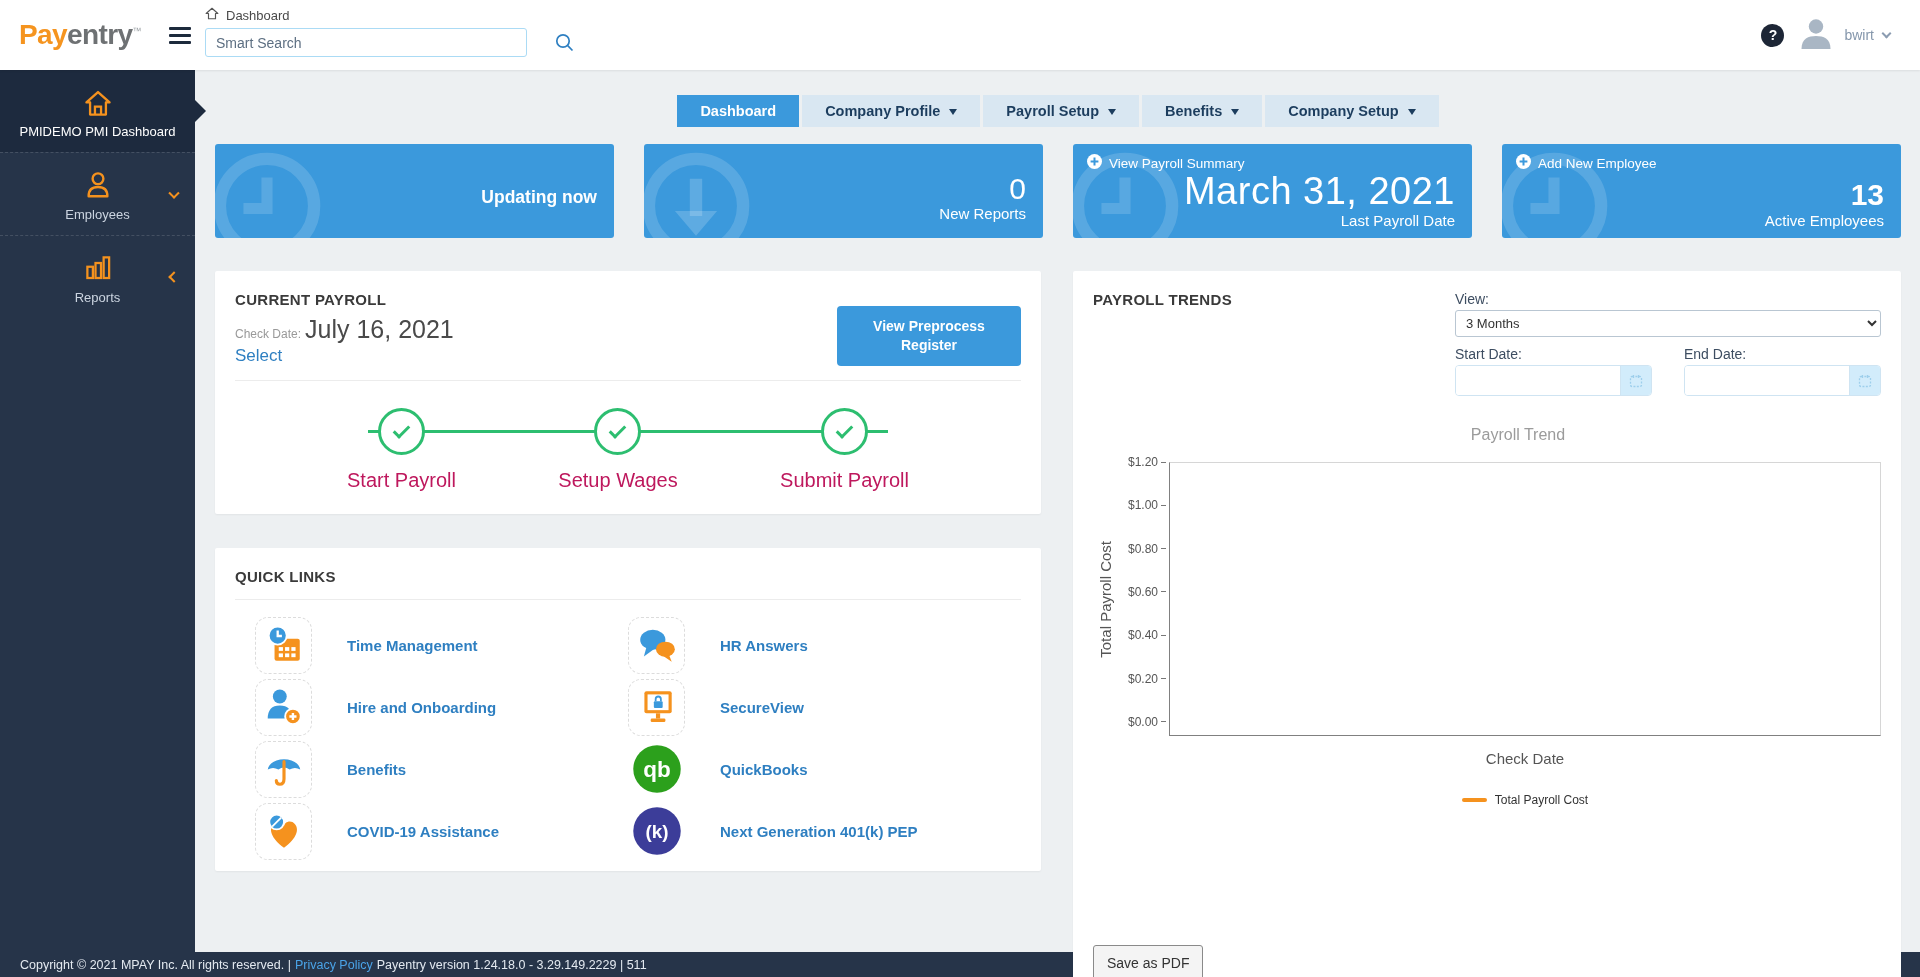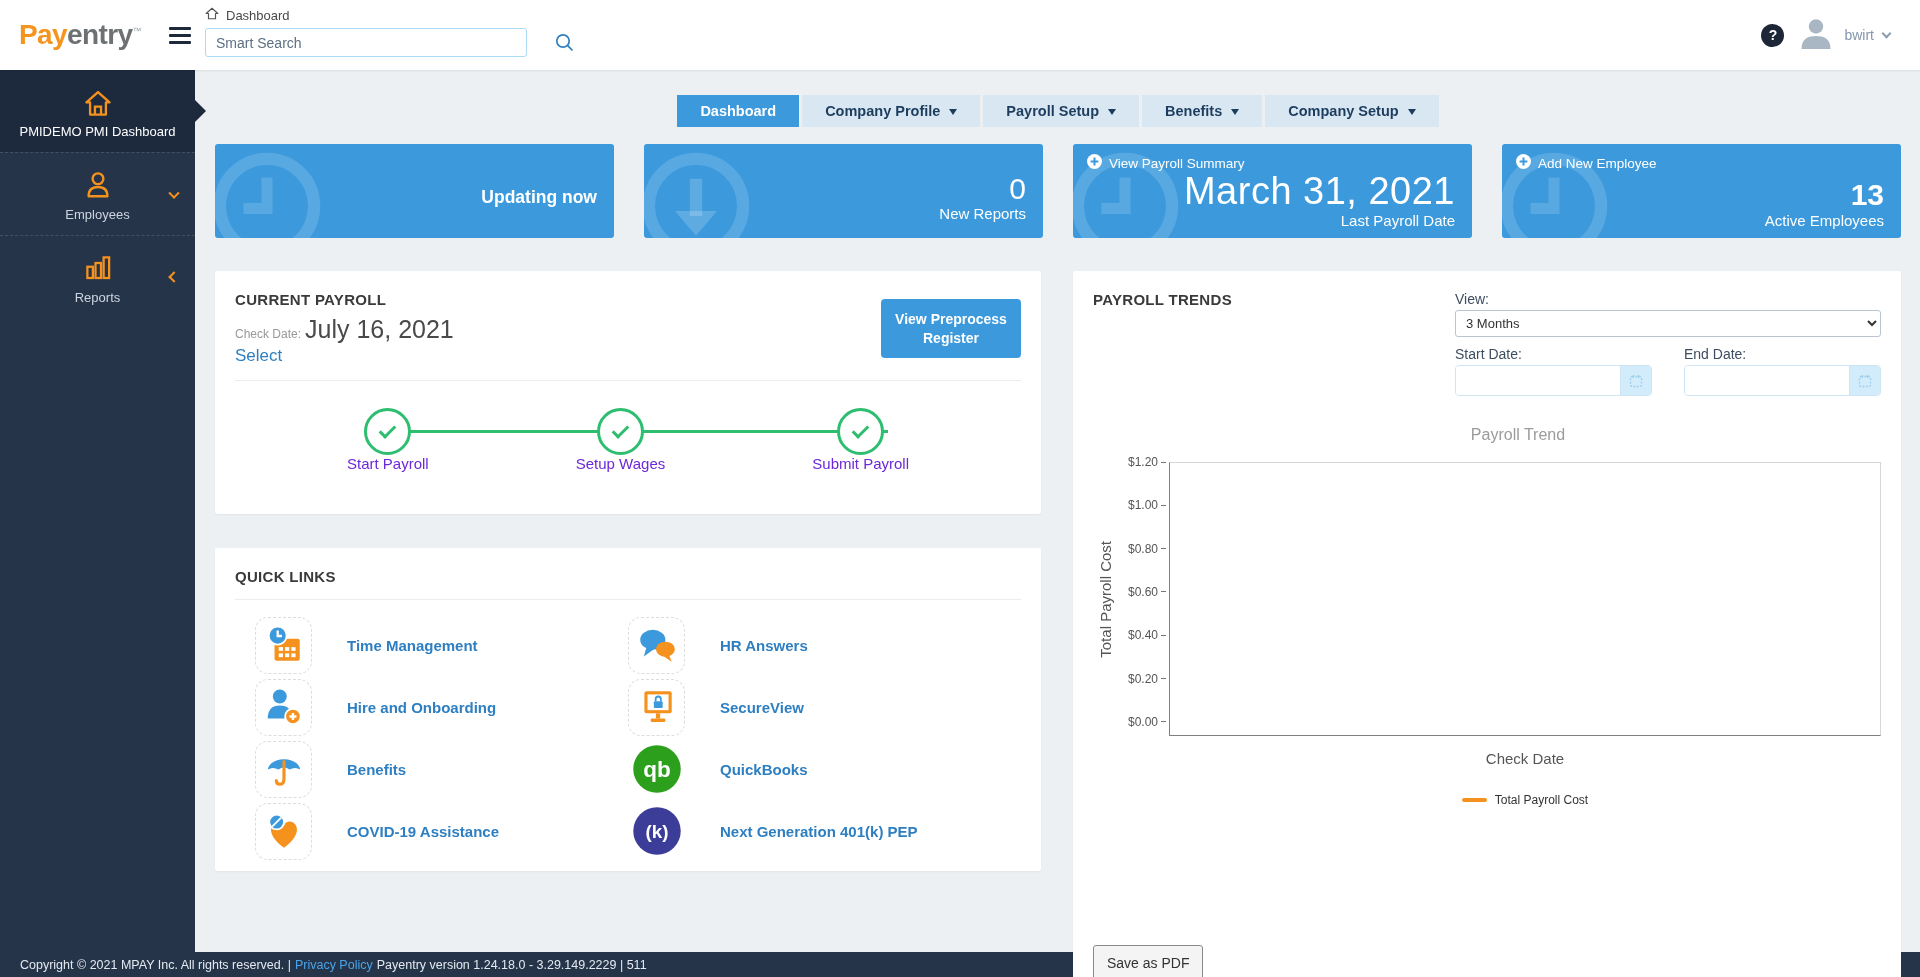--- a/index.html
+++ b/index.html
@@ -74,35 +74,35 @@
   
   .columns { display:flex; gap:32px; margin-top:33px; align-items:flex-start; }
   .left-col { width:826px; flex-shrink:0; }
   .right-col { flex:1; }
   .panel { background:#fff; border-radius:2px; box-shadow:0 1px 2px rgba(0,0,0,.05); padding:20px; }
   .panel-title { font-size:15px; font-weight:700; color:#3a3a3a; letter-spacing:.3px; }
   .divider { border:none; border-top:1px solid #ececec; margin:14px 0 0; }
 
   
   .current-payroll { height:243px; }
-  .cp-head { display:flex; justify-content:space-between; align-items:center; }
+  .cp-head { display:flex; justify-content:space-between; align-items:flex-end; }
   .check-line { margin-top:7px; }
   .check-label { font-size:12px; color:#999; }
   .check-date { font-size:25px; color:#4a4a4a; margin-left:4px; }
   .select-link { font-size:17px; color:#2e7fc1; margin-top:2px; cursor:pointer; width:max-content; }
-  .preprocess-btn { width:140px; background:#3b99dc; color:#fff; font-weight:700; font-size:14px;
+  .preprocess-btn { width:184px; background:#3b99dc; color:#fff; font-weight:700; font-size:14px;
     border:none; border-radius:4px; padding:11px 12px; line-height:1.35; cursor:pointer; font-family:inherit; }
   .steps { margin-top:27px; padding:0 112px; position:relative; display:flex; justify-content:space-between; }
   .steps-line { position:absolute; top:22px; left:133px; right:133px; height:3px; background:#2dbe70; }
   .step { display:flex; flex-direction:column; align-items:center; position:relative; z-index:1; }
   .step-circle { width:47px; height:47px; border-radius:50%; border:3px solid #2dbe70; background:#fff;
     display:flex; align-items:center; justify-content:center; }
   .checkmark { width:9px; height:16px; border-right:3.6px solid #2dbe70; border-bottom:3.6px solid #2dbe70;
     transform:rotate(45deg); margin-top:-4px; }
-  .step-label { margin-top:0; font-size:15px; color:#6d28d9; }
+  .step-label { margin-top:14px; font-size:20px; color:#be185d; }
 
   
   .quick-links { height:323px; margin-top:34px; }
   .ql-grid { display:grid; grid-template-columns:1fr 1fr; padding:2px 20px 0; }
   .ql-item { display:flex; align-items:center; gap:35px; height:62px; cursor:pointer; }
   .ql-tile { width:57px; height:57px; border:1px dashed #dcdcdc; border-radius:13px; background:#fff;
     display:flex; align-items:center; justify-content:center; flex-shrink:0; }
   .ql-tile.plain { border-color:transparent; }
   .ql-label { font-size:15px; font-weight:700; color:#2e7fc1; }
 

